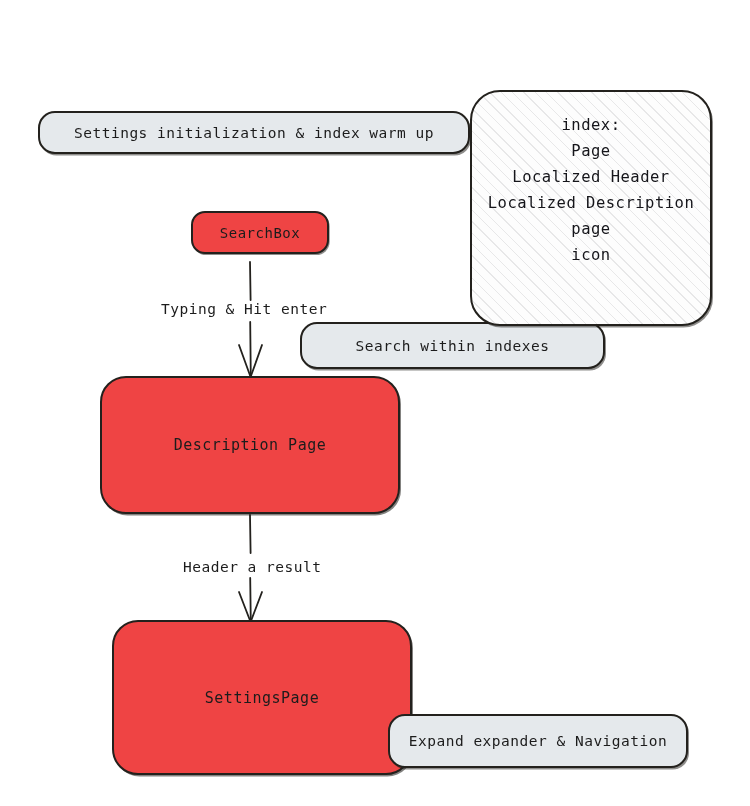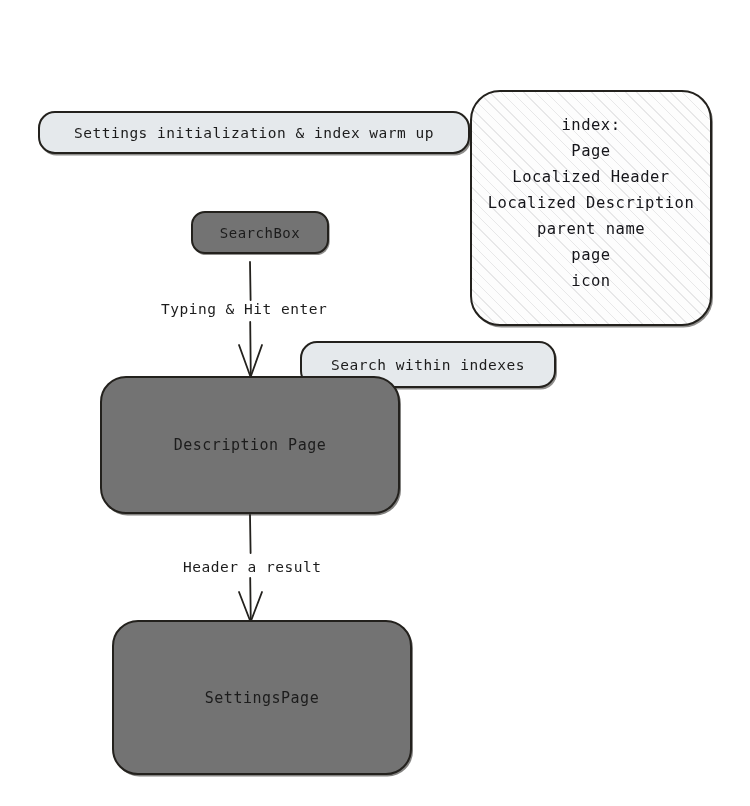--- a/index.html
+++ b/index.html
@@ -31,21 +31,21 @@
     justify-content: center;
     text-align: center;
     color: #1c1c1c;
     letter-spacing: 0.5px;
     z-index: 3;
     user-select: none;
   }
 
   
   .node-yellow {
-    background: #737373;
+    background: #ef4444;
     border: 2.2px solid #23211d;
     border-radius: 26px;
     font-size: 15px;
     box-shadow: 1.5px 2px 0 -0.5px rgba(30,28,24,0.55);
   }
   .node-yellow.small {
     border-radius: 14px;
     font-size: 14px;
     box-shadow: 1.2px 1.6px 0 -0.5px rgba(30,28,24,0.5);
   }
@@ -122,39 +122,41 @@
 
   <div class="node node-grey" style="left:38px; top:111px; width:432px; height:43px;">
     <span>Settings initialization &amp; index warm up</span>
   </div>
 
   <div class="node node-hatch" style="left:470px; top:62px; width:242px; height:236px;margin-top:28px;">
     <span class="hatch-lines">index:</span>
     <span class="hatch-lines">Page</span>
     <span class="hatch-lines">Localized Header</span>
     <span class="hatch-lines">Localized Description</span>
-    <span class="hatch-lines">parent name</span>
     <span class="hatch-lines">page</span>
     <span class="hatch-lines">icon</span>
   </div>
 
   <div class="node node-yellow small" style="left:191px; top:211px; width:138px; height:43px;">
     <span>SearchBox</span>
   </div>
 
   <div class="edge-label" style="left:161px; top:301px;">Typing &amp; Hit enter</div>
 
-  <div class="node node-grey" style="left:300px; top:341px; width:256px; height:47px;">
+  <div class="node node-grey" style="left:300px; top:322px; width:305px; height:47px;">
     <span>Search within indexes</span>
   </div>
 
   <div class="node node-yellow" style="left:100px; top:376px; width:300px; height:138px;">
     <span>Description Page</span>
   </div>
 
   <div class="edge-label" style="left:183px; top:559px;">Header a result</div>
 
   <div class="node node-yellow" style="left:112px; top:620px; width:300px; height:155px;text-align:center;">
     <span>SettingsPage</span>
   </div>
 
+  <div class="node node-grey" style="left:388px; top:714px; width:300px; height:54px;">
+    <span>Expand expander &amp; Navigation</span>
+  </div>
 
 </div>
 
 </body></html>

